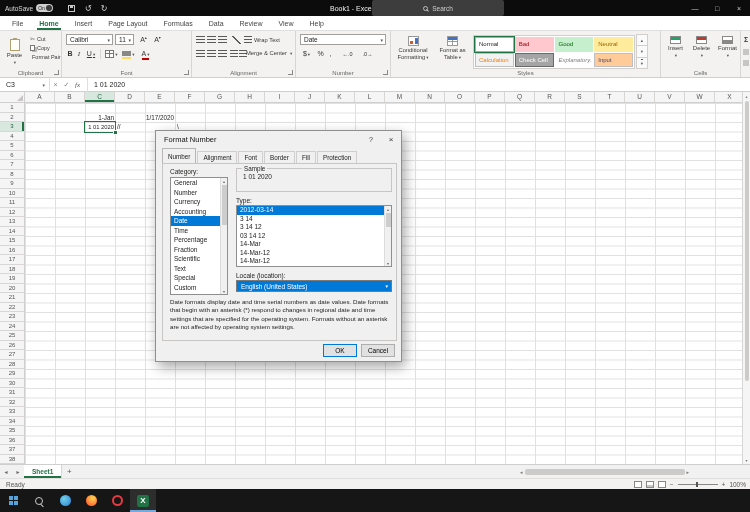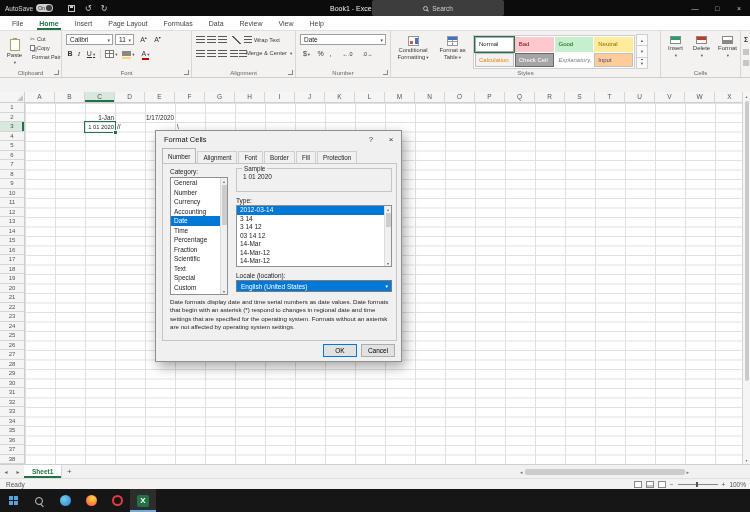--- a/index.html
+++ b/index.html
@@ -396,20 +396,29 @@
       <span class="glabel">Cells</span>
     </div>
 
     <div class="rgroup g-edit">
       <div class="btn7 sum">Σ</div>
       <span class="mini-ic me1"></span>
       <span class="mini-ic me2"></span>
     </div>
   </div>
 
+  <div class="fbar">
+    <div class="namebox">
+        <span>C3</span>
+      </div>
+    <span class="fico">×</span>
+    <span class="fico">✓</span>
+    <span class="fico fx">fx</span>
+    <div class="fval">1 01 2020</div>
+  </div>
 
   <div class="select-all"></div>
   <div class="col-headers">
       <div class="col-h">A</div>
       <div class="col-h">B</div>
       <div class="col-h hl">C</div>
       <div class="col-h">D</div>
       <div class="col-h">E</div>
       <div class="col-h">F</div>
       <div class="col-h">G</div>
@@ -482,21 +491,21 @@
     </div>
   <div class="vscroll">
     <span class="arr">▴</span>
     <span class="vthumb"></span>
     <span class="vspace"></span>
     <span class="arr">▾</span>
   </div>
 
   <div class="dialog">
     <div class="dlg-title">
-      <span>Format Cells</span>
+      <span>Format Number</span>
     </div>
     <span class="dlg-btn dlg-help">?</span>
     <span class="dlg-btn dlg-close">×</span>
     <div class="dlg-tabs">
         <div class="dlg-tab active">Number</div>
         <div class="dlg-tab">Alignment</div>
         <div class="dlg-tab">Font</div>
         <div class="dlg-tab">Border</div>
         <div class="dlg-tab">Fill</div>
         <div class="dlg-tab">Protection</div>

